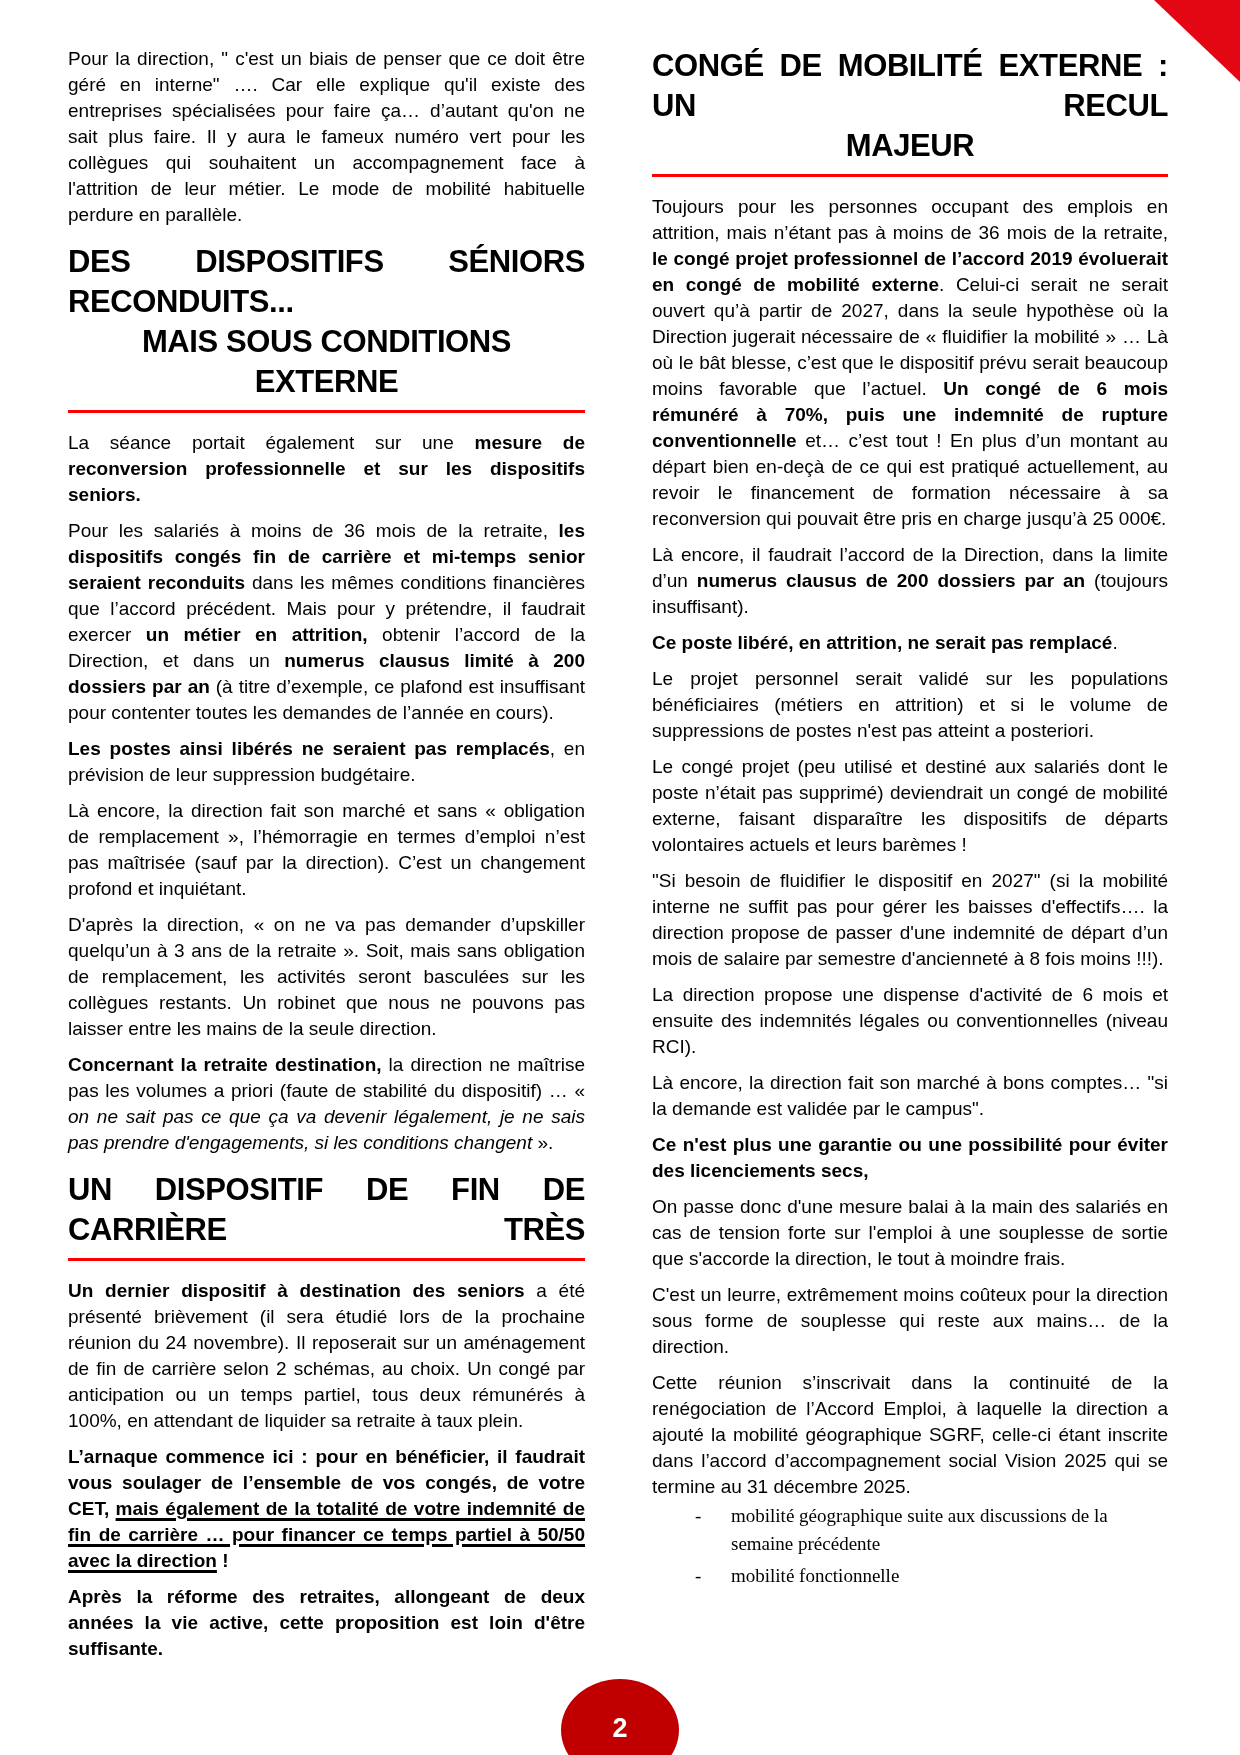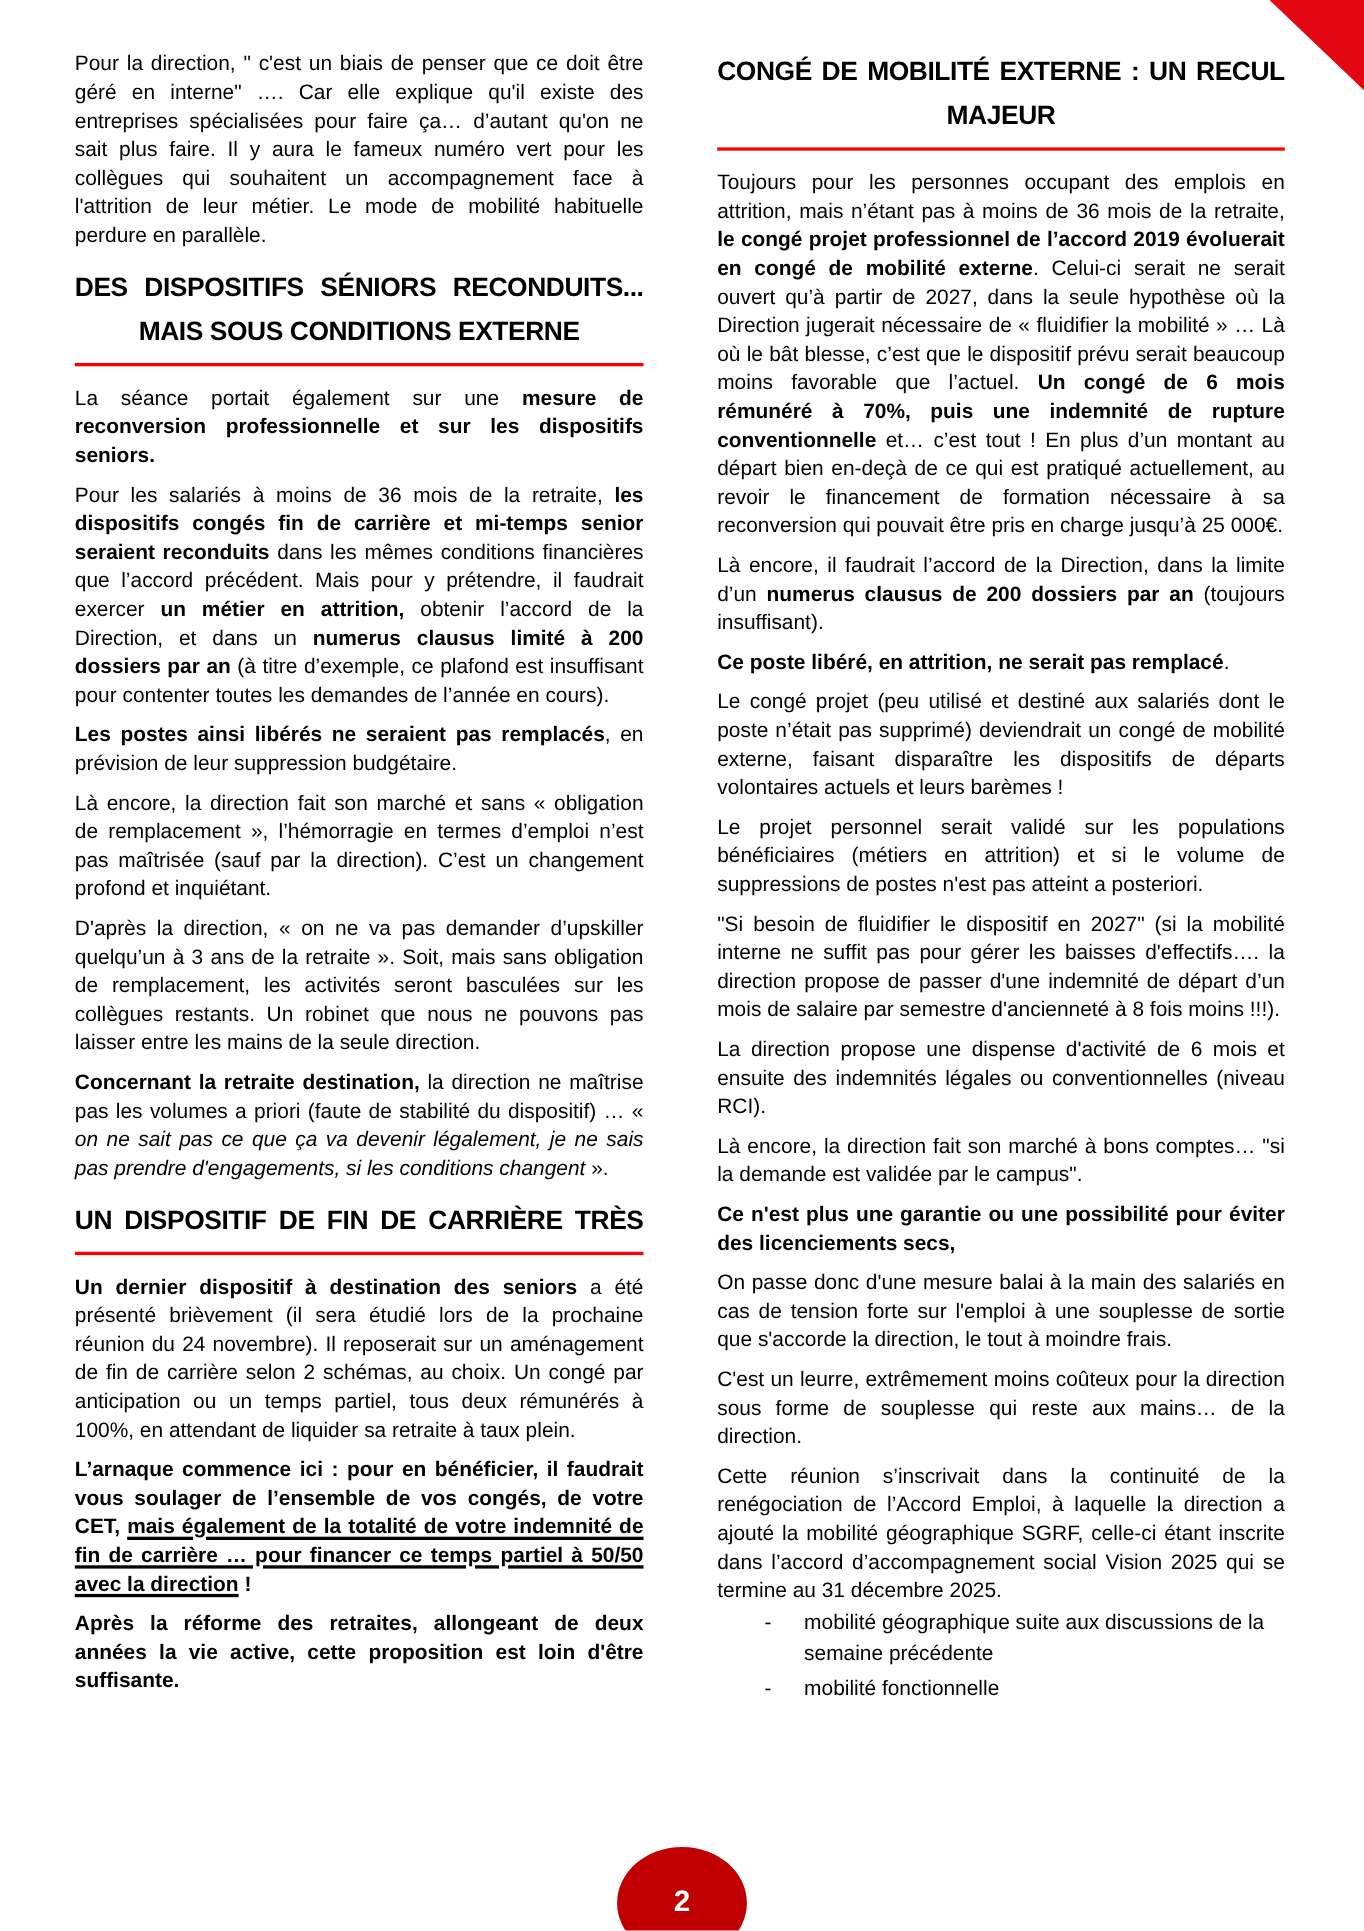--- a/index.html
+++ b/index.html
@@ -13,37 +13,37 @@
   .col-left{left:68px;width:517px;}
   .col-right{left:652px;width:516px;}
 
   p.para{
     margin:0 0 10px 0;font-size:19px;line-height:26px;
     text-align:justify;hyphens:none;
   }
   p.para.tight{margin-bottom:0;}
 
   .heading{
-    font-weight:bold;font-size:24px;line-height:40px;letter-spacing:-0.4px;
+    font-weight:bold;font-size:31px;line-height:40px;letter-spacing:-0.4px;
     border-bottom:3px solid var(--rule-red,#ff0000);
     padding-bottom:8px;margin:14px 0 17px 0;
   }
   .heading:first-child{margin-top:0;}
   .hline1{text-align:justify;text-align-last:justify;}
   .hline2{text-align:center;}
 
   .run{font-weight:normal;}
   .run.b{font-weight:bold;}
   .run.i{font-style:italic;}
   .run.bu{font-weight:bold;text-decoration:underline;text-decoration-thickness:2.5px;text-underline-offset:3px;}
 
   ul.bullets{margin:2px 0 0 0;padding:0;list-style:none;}
   ul.bullets li{
     position:relative;padding-left:79px;font-size:19px;line-height:28px;
-    margin-bottom:4px;text-align:left;
+    margin-bottom:4px;text-align:left;font-family:Liberation Serif, serif;
   }
   ul.bullets li::before{
     content:"-";position:absolute;left:43px;top:0;
   }
 
   .corner-triangle{
     position:absolute;top:0;right:0;width:86px;height:82px;
     background:var(--triangle-red,#e30613);
     clip-path:polygon(0 0,100% 0,100% 100%);
   }
@@ -82,22 +82,22 @@
     <p class="para"><span class="run b">Après la réforme des retraites, allongeant de deux années la vie active, cette proposition est loin d'être suffisante.</span></p>
   </div>
 <div class="col col-right">
     <div class="heading">
       <div class="hline1">CONGÉ DE MOBILITÉ EXTERNE : UN RECUL</div>
       <div class="hline2">MAJEUR</div>
     </div>
     <p class="para"><span class="run">Toujours pour les personnes occupant des emplois en attrition, mais n’étant pas à moins de 36 mois de la retraite, </span><span class="run b">le congé projet professionnel de l’accord 2019 évoluerait en congé de mobilité externe</span><span class="run">. Celui-ci serait ne serait ouvert qu’à partir de 2027, dans la seule hypothèse où la Direction jugerait nécessaire de « fluidifier la mobilité » … Là où le bât blesse, c’est que le dispositif prévu serait beaucoup moins favorable que l’actuel. </span><span class="run b">Un congé de 6 mois rémunéré à 70%, puis une indemnité de rupture conventionnelle</span><span class="run"> et… c’est tout ! En plus d’un montant au départ bien en-deçà de ce qui est pratiqué actuellement, au revoir le financement de formation nécessaire à sa reconversion qui pouvait être pris en charge jusqu’à 25 000€.</span></p>
     <p class="para"><span class="run">Là encore, il faudrait l’accord de la Direction, dans la limite d’un </span><span class="run b">numerus clausus de 200 dossiers par an</span><span class="run"> (toujours insuffisant).</span></p>
     <p class="para"><span class="run b">Ce poste libéré, en attrition, ne serait pas remplacé</span><span class="run">.</span></p>
+    <p class="para"><span class="run">Le projet personnel serait validé sur les populations bénéficiaires (métiers en attrition) et si le volume de suppressions de postes n'est pas atteint a posteriori.</span></p>
     <p class="para"><span class="run">Le congé projet (peu utilisé et destiné aux salariés dont le poste n’était pas supprimé) deviendrait un congé de mobilité externe, faisant disparaître les dispositifs de départs volontaires actuels et leurs barèmes !</span></p>
-    <p class="para"><span class="run">Le projet personnel serait validé sur les populations bénéficiaires (métiers en attrition) et si le volume de suppressions de postes n'est pas atteint a posteriori.</span></p>
     <p class="para"><span class="run">"Si besoin de fluidifier le dispositif en 2027" (si la mobilité interne ne suffit pas pour gérer les baisses d'effectifs…. la direction propose de passer d'une indemnité de départ d’un mois de salaire par semestre d'ancienneté à 8 fois moins !!!).</span></p>
     <p class="para"><span class="run">La direction propose une dispense d'activité de 6 mois et ensuite des indemnités légales ou conventionnelles (niveau RCI).</span></p>
     <p class="para"><span class="run">Là encore, la direction fait son marché à bons comptes… "si la demande est validée par le campus".</span></p>
     <p class="para"><span class="run b">Ce n'est plus une garantie ou une possibilité pour éviter des licenciements secs,</span></p>
     <p class="para"><span class="run">On passe donc d'une mesure balai à la main des salariés en cas de tension forte sur l'emploi à une souplesse de sortie que s'accorde la direction, le tout à moindre frais.</span></p>
     <p class="para"><span class="run">C'est un leurre, extrêmement moins coûteux pour la direction sous forme de souplesse qui reste aux mains… de la direction.</span></p>
     <p class="para tight"><span class="run">Cette réunion s’inscrivait dans la continuité de la renégociation de l’Accord Emploi, à laquelle la direction a ajouté la mobilité géographique SGRF, celle-ci étant inscrite dans l’accord d’accompagnement social Vision 2025 qui se termine au 31 décembre 2025.</span></p>
     <ul class="bullets">
       <li>mobilité géographique suite aux discussions de la semaine précédente</li>
       <li>mobilité fonctionnelle</li>

